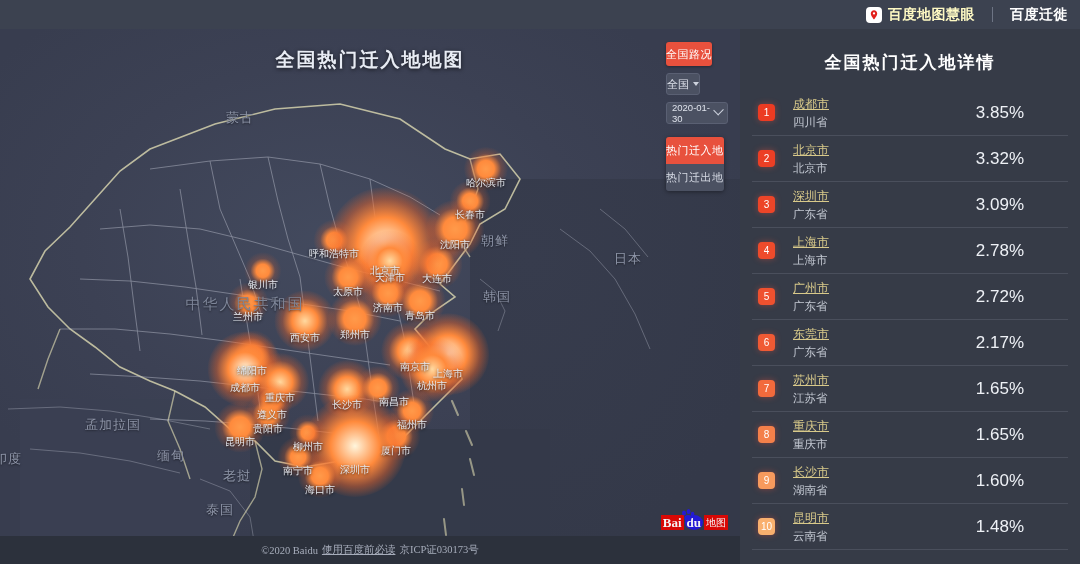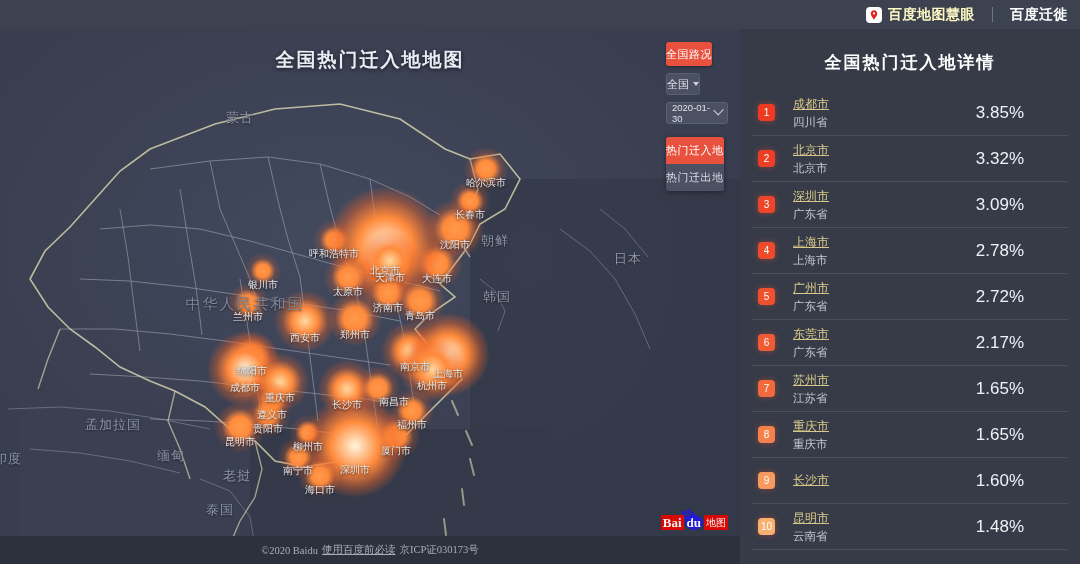--- a/index.html
+++ b/index.html
@@ -644,20 +644,21 @@
           <div class="row-names">
             <span class="city-name">重庆市</span>
             <span class="prov-name">重庆市</span>
           </div>
           <div class="row-value">1.65%</div>
         </div>
         <div class="detail-row">
           <div class="rank-badge" style="background: rgb(247, 154, 93);">9</div>
           <div class="row-names">
             <span class="city-name">长沙市</span>
+            <span class="prov-name">湖南省</span>
           </div>
           <div class="row-value">1.60%</div>
         </div>
         <div class="detail-row">
           <div class="rank-badge" style="background: rgb(249, 176, 110);">10</div>
           <div class="row-names">
             <span class="city-name">昆明市</span>
             <span class="prov-name">云南省</span>
           </div>
           <div class="row-value">1.48%</div>

